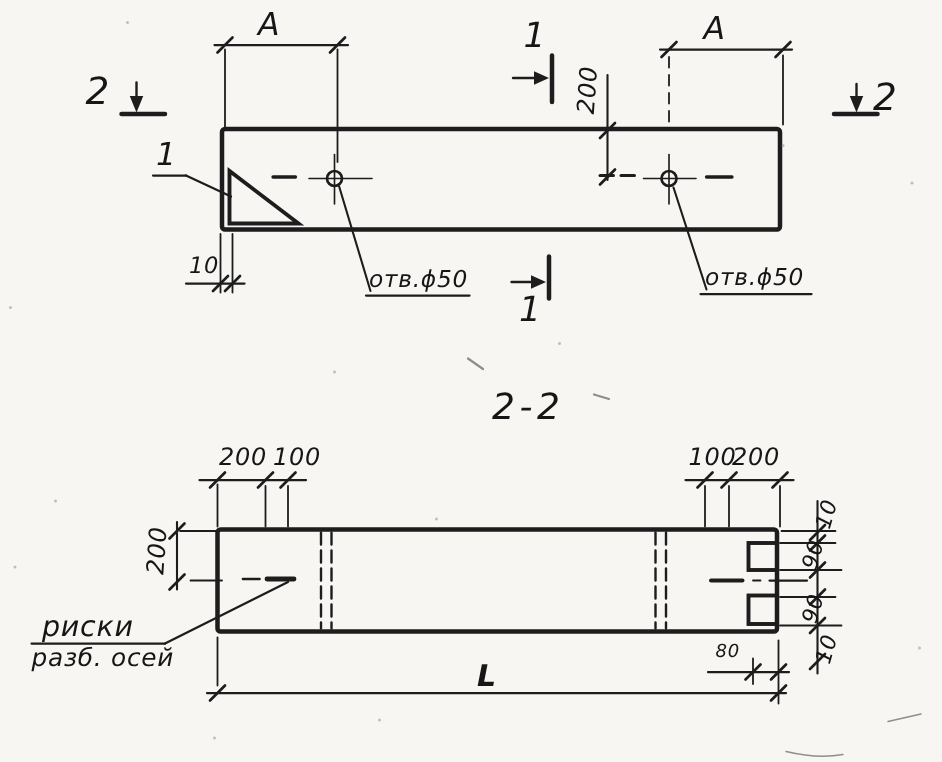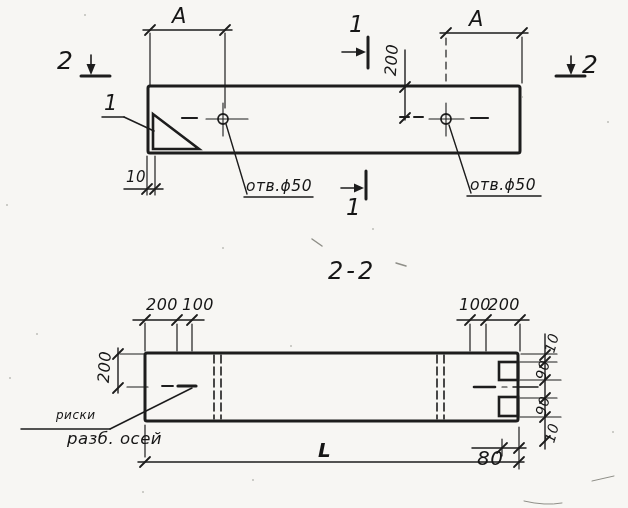--- a/index.html
+++ b/index.html
@@ -176,25 +176,25 @@
   <div class="lbl" style="left:126px;top:170px;font-size:15px;">10</div>
 
   <div class="lbl title" style="left:304px;top:259px;font-size:24px;">2-2</div>
 
   <div class="lbl" style="left:146px;top:297px;font-size:16px;">200</div>
   <div class="lbl" style="left:182px;top:297px;font-size:16px;">100</div>
   <div class="lbl" style="left:459px;top:297px;font-size:16px;">100</div>
   <div class="lbl" style="left:488px;top:297px;font-size:16px;">200</div>
   <div class="lbl rot" style="left:105px;top:367px;font-size:16px;">200</div>
 
-  <div class="lbl" style="left:28px;top:409px;font-size:12px;margin-left:28px;">риски</div>
-  <div class="lbl" style="left:21px;top:431px;font-size:16.5px;margin-left:46px;">разб. осей</div>
+  <div class="lbl" style="left:28px;top:409px;font-size:19px;">риски</div>
+  <div class="lbl" style="left:21px;top:431px;font-size:16.5px;">разб. осей</div>
 
   <div class="lbl" style="left:318px;top:440px;font-size:20px;font-weight:600;">L</div>
-  <div class="lbl" style="left:477px;top:448px;font-size:20px;">80</div>
+  <div class="lbl" style="left:477px;top:428px;font-size:12px;">80</div>
 
   <div class="lbl rot75" style="left:552px;top:343px;font-size:14.5px;">10</div>
   <div class="lbl rot75" style="left:543px;top:370px;font-size:14.5px;">90</div>
   <div class="lbl rot75" style="left:543px;top:406px;font-size:14.5px;">90</div>
   <div class="lbl rot75" style="left:552px;top:433px;font-size:14.5px;">10</div>
 
   <div class="speck" style="left:84px;top:14px;"></div>
   <div class="speck" style="left:222px;top:247px;"></div>
   <div class="speck" style="left:36px;top:333px;"></div>
   <div class="speck" style="left:521px;top:96px;"></div>

